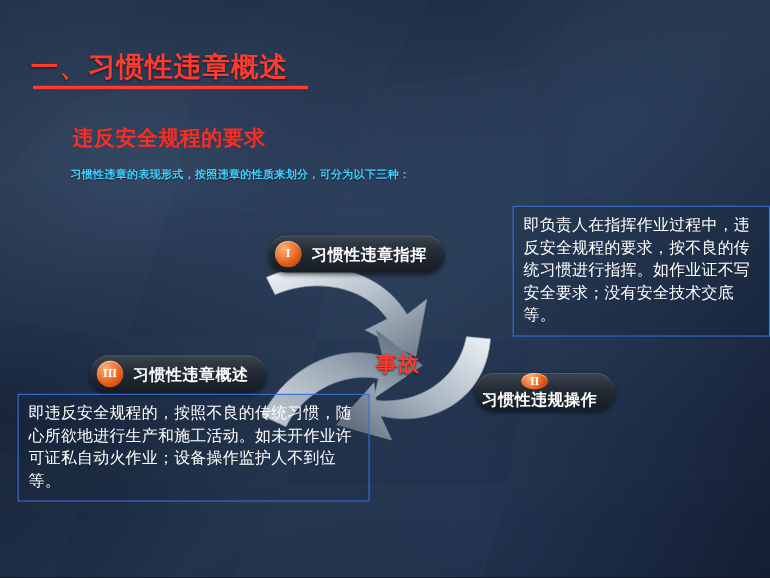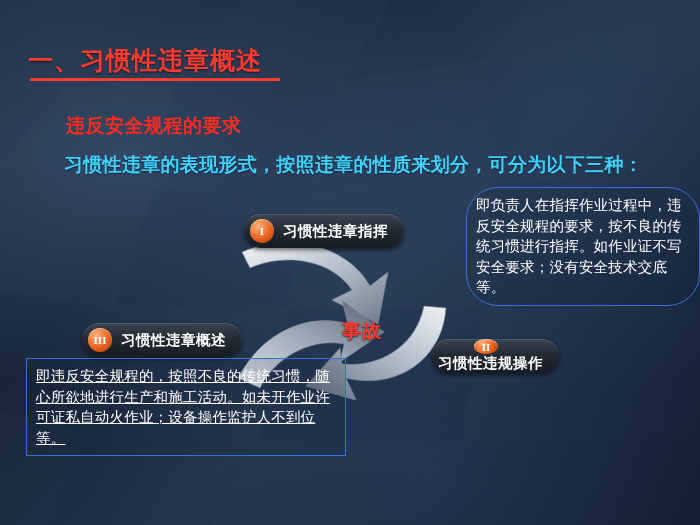--- a/index.html
+++ b/index.html
@@ -57,21 +57,21 @@
     top: 113px;
     font-size: 19px;
     font-weight: bold;
     color: #ff2b20;
     letter-spacing: 0.5px;
   }
   .lead-line {
     position: absolute;
     left: 64px;
     top: 152px;
-    font-size: 19px;
+    font-size: 10px;
     font-weight: bold;
     color: #3fd2ff;
     letter-spacing: 0.3px;
     text-shadow: 0 1px 1px rgba(0,0,0,0.5);
   }
 
   
   .swirl {
     position: absolute;
     left: 228px;
@@ -134,23 +134,23 @@
   .tbox {
     position: absolute;
     border: 1px solid #3a6fd8;
     color: #ffffff;
     font-size: 14.5px;
     line-height: 1.42;
     letter-spacing: 0.2px;
     padding: 7px 9px;
     background: rgba(20,32,52,0.12);
   }
-  #tbox-1 { left: 466px; top: 187px; width: 214px; border-radius: 32px; }
+  #tbox-1 { left: 466px; top: 187px; width: 214px; }
   #tbox-2 { left: 358px; top: 393px; width: 320px; }
-  #tbox-3 { left: 26px;  top: 358px; width: 300px; border-color:#3a6fd8;text-decoration:underline; }
+  #tbox-3 { left: 16px;  top: 358px; width: 300px; border-color:#3a6fd8; }
 </style>
 </head>
 <body>
 
 <div class="slide">
 
   <svg class="facets" viewBox="0 0 700 525" preserveAspectRatio="none">
     <polygon points="0,0 120,0 60,90" fill="rgba(255,255,255,0.022)"></polygon>
     <polygon points="120,0 240,0 170,70 60,90" fill="rgba(255,255,255,0.012)"></polygon>
     <polygon points="240,0 380,0 330,80 170,70" fill="rgba(255,255,255,0.028)"></polygon>

